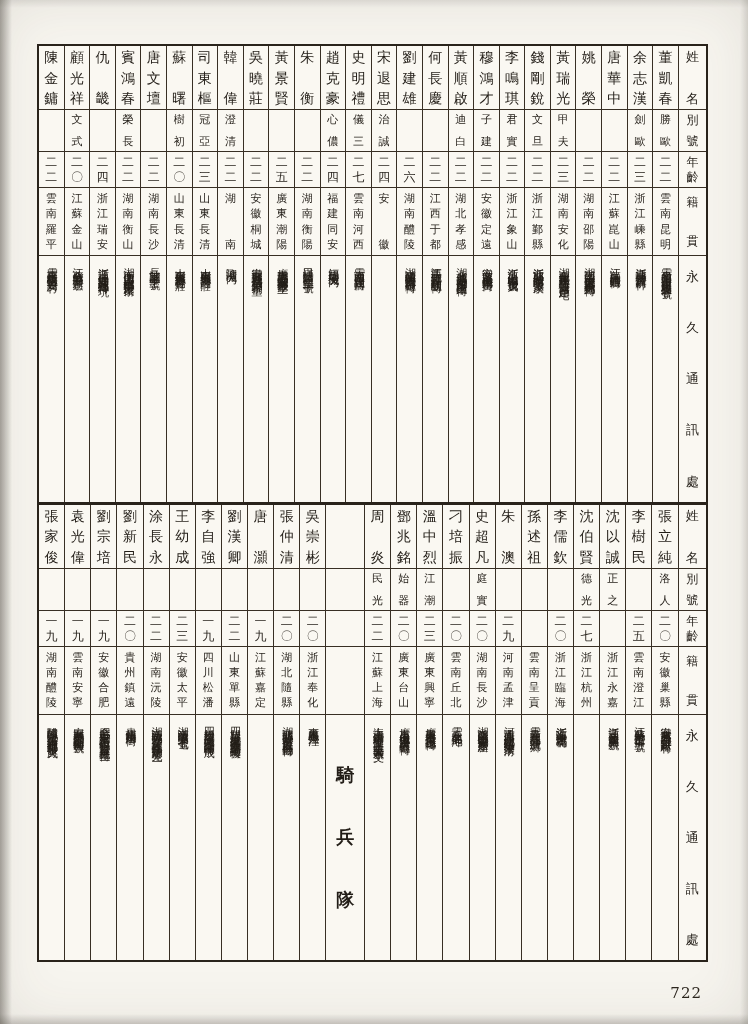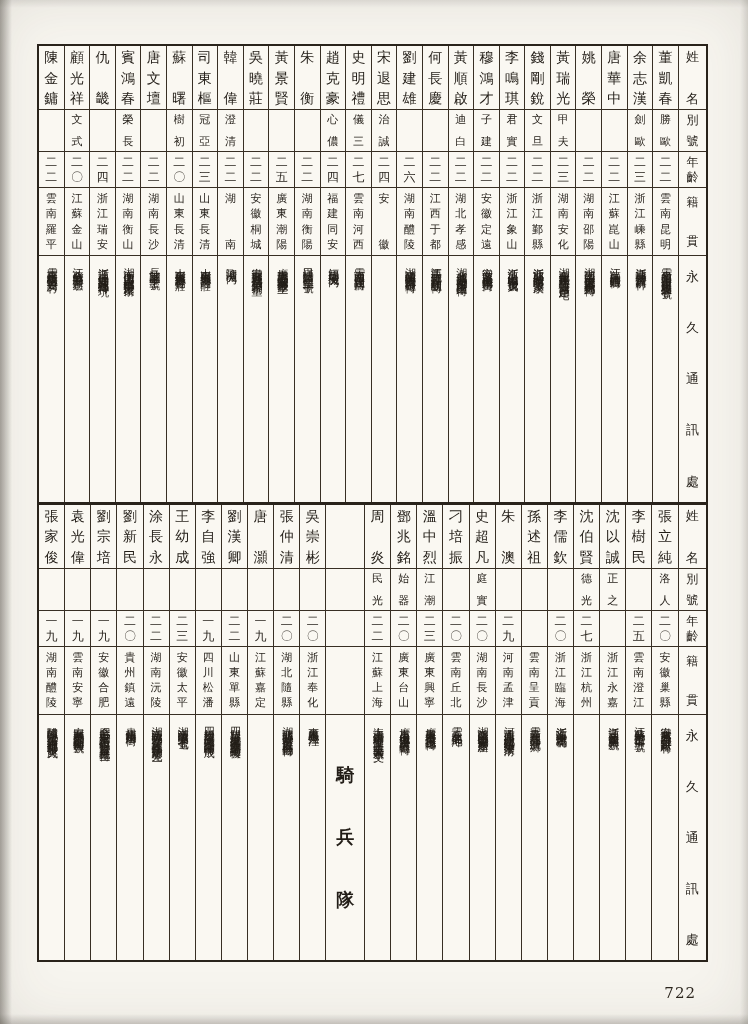--- a/index.html
+++ b/index.html
@@ -63,21 +63,21 @@
   .divider-col .c-addr .spread{
     justify-content:space-evenly;font-size:18px;font-weight:bold;letter-spacing:0;
   }
   .header-col .c-name .spread{font-size:13px;}
   .header-col .c-alias .spread{font-size:12px;}
   .header-col .c-age .spread{font-size:12px;}
   .header-col .c-origin .spread{font-size:12px;padding:8px 0;}
   .header-col .c-addr{padding:0;}
   .header-col .c-addr .spread{font-size:13px;padding:14px 0;justify-content:space-between;}
   .page-number{
-    position:absolute;right:52px;bottom:22px;
+    position:absolute;right:46px;bottom:22px;
     font-size:15px;letter-spacing:1px;color:#2b251d;
   }
 </style>
 </head>
 <body>
 
 <div class="page">
   <div class="table-wrap">
     <div class="section top" id="section-top">
         <div class="person-col">

